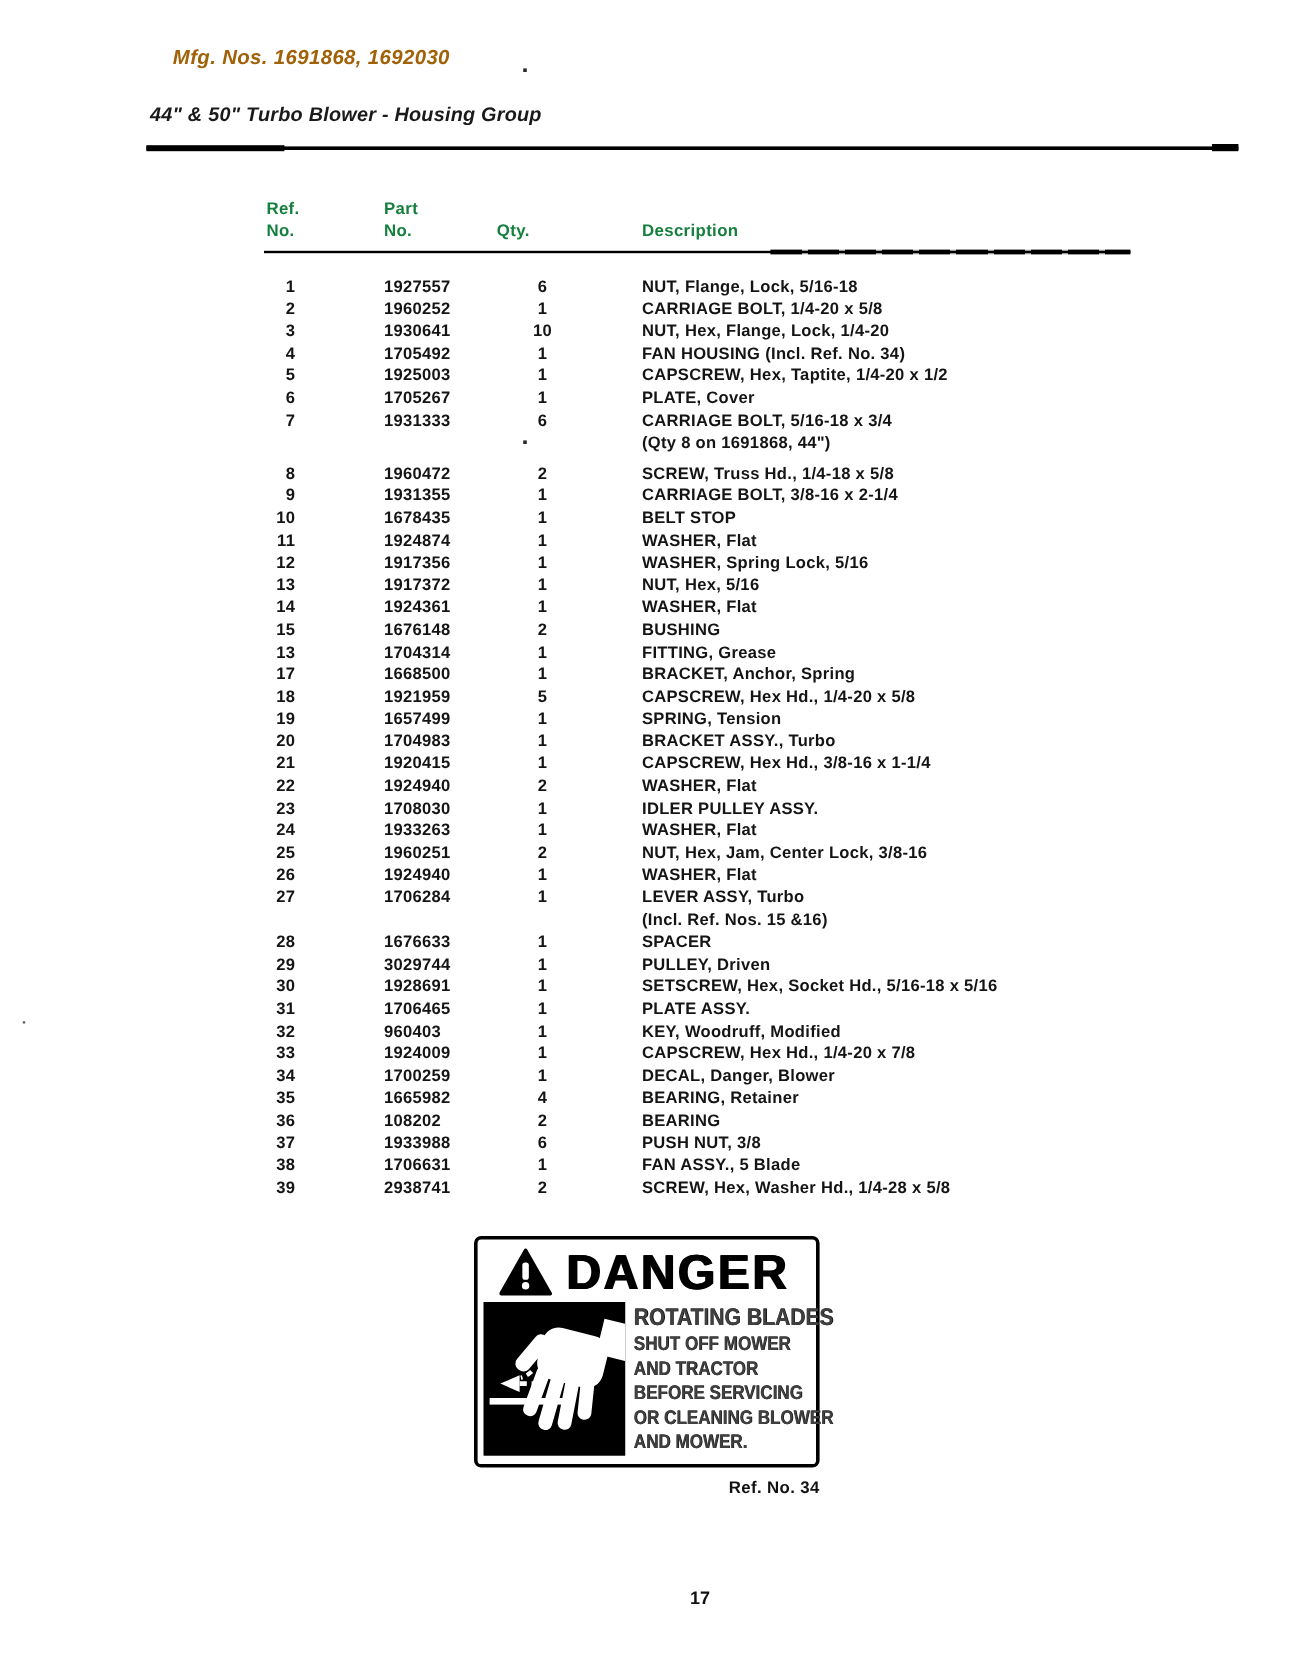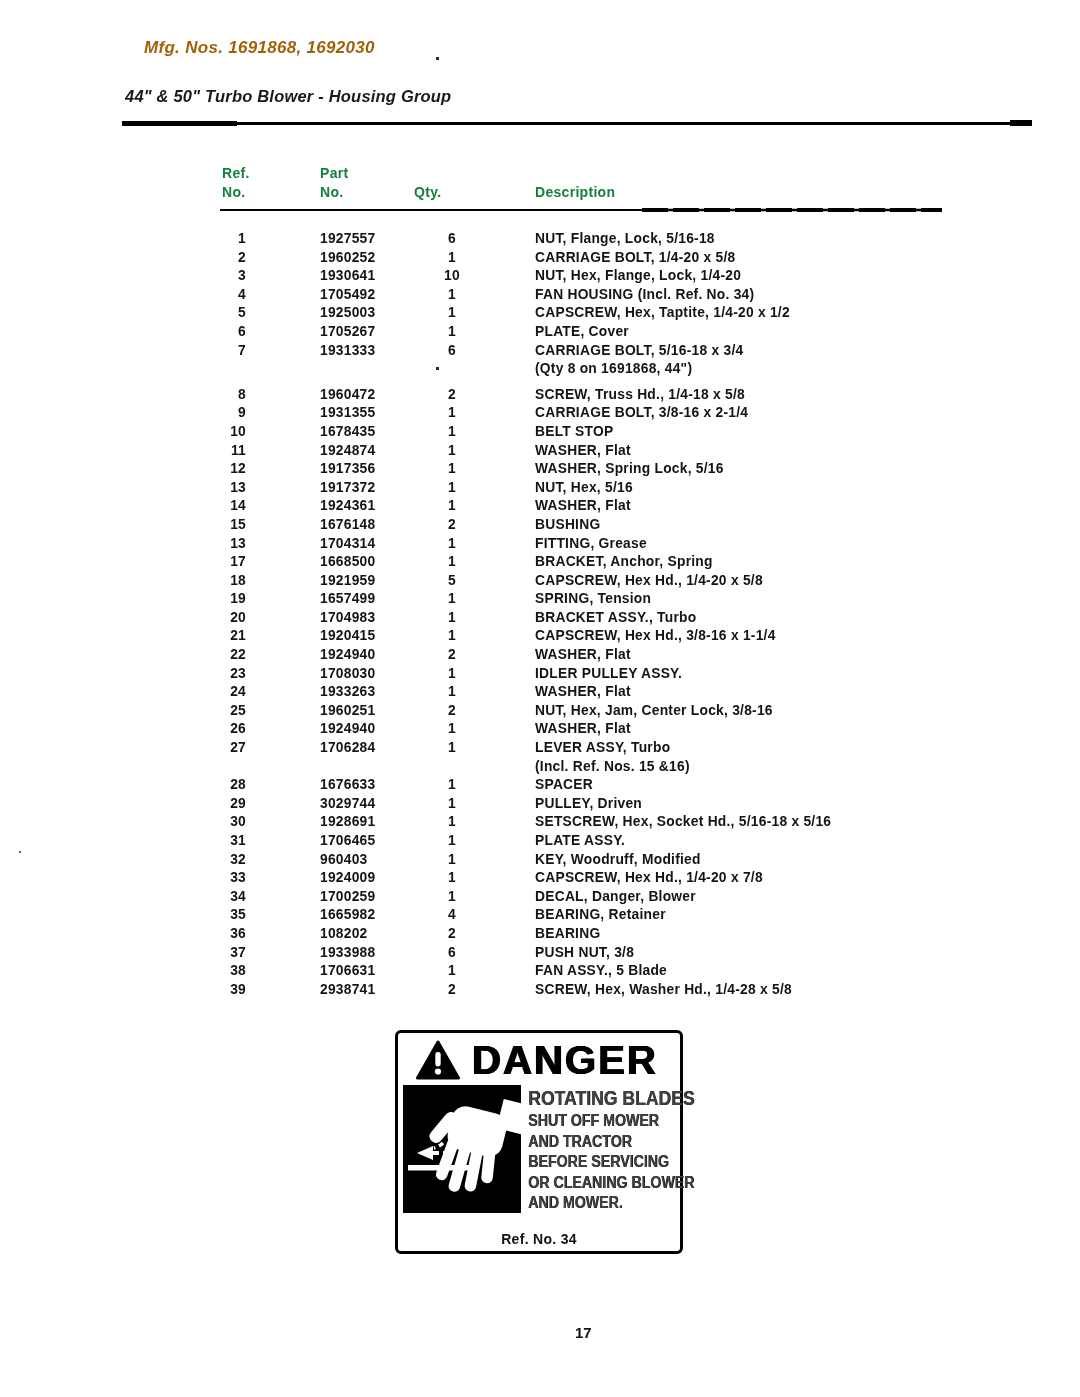--- a/index.html
+++ b/index.html
@@ -52,21 +52,21 @@
   .tbody { position:absolute; left:0; top:231px; width:1080px; }
   .prow { position:relative; height:18.6px; font-size:13.8px; font-weight:600; letter-spacing:.25px; color:#141414; }
   .prow.gap-before { margin-top:7px; }
   .prow .c-ref  { position:absolute; left:206px; width:40px; text-align:right; }
   .prow .c-part { position:absolute; left:320px; }
   .prow .c-qty  { position:absolute; left:436px; width:32px; text-align:center; }
   .prow .c-desc { position:absolute; left:535px; white-space:nowrap; }
 
   
   .decal {
-    position:absolute; left:395px; top:1030px; width:288px; height:224px;
+    position:absolute; left:395px; top:1030px; width:288px; height:193px;
     background:#fff; border:3px solid #000; border-radius:6px; padding:4px 5px;
   }
   .decal-banner {
     height:46px; display:flex; align-items:center; justify-content:center; gap:12px;
   }
   .decal-banner .danger-word {
     font-size:41px; font-weight:bold; letter-spacing:2px; line-height:44px;
     transform:scaleX(.98); transform-origin:left center; color:#000;
     text-shadow:.7px 0 0 #000, -.7px 0 0 #000;
   }
@@ -77,21 +77,21 @@
     font-size:20px; font-weight:bold; line-height:24px; white-space:nowrap;
     transform:scaleX(.88); transform-origin:left center;
     text-shadow:.5px 0 0 #000;
   }
   .warn-line {
     font-size:16.5px; font-weight:bold; line-height:20.6px; white-space:nowrap;
     transform:scaleX(.86); transform-origin:left center;
     text-shadow:.5px 0 0 #000;
   }
   .decal-caption {
-    position:absolute; left:395px; top:1231px; width:288px; text-align:center;
+    position:absolute; left:395px; top:1231px; width:288px; text-align:right;
     font-weight:bold; font-size:14px; letter-spacing:.3px; color:#111;
   }
 
   
   .page-number {
     position:absolute; left:575px; top:1324px;
     font-weight:bold; font-size:15px; color:#111;
   }
 
   

